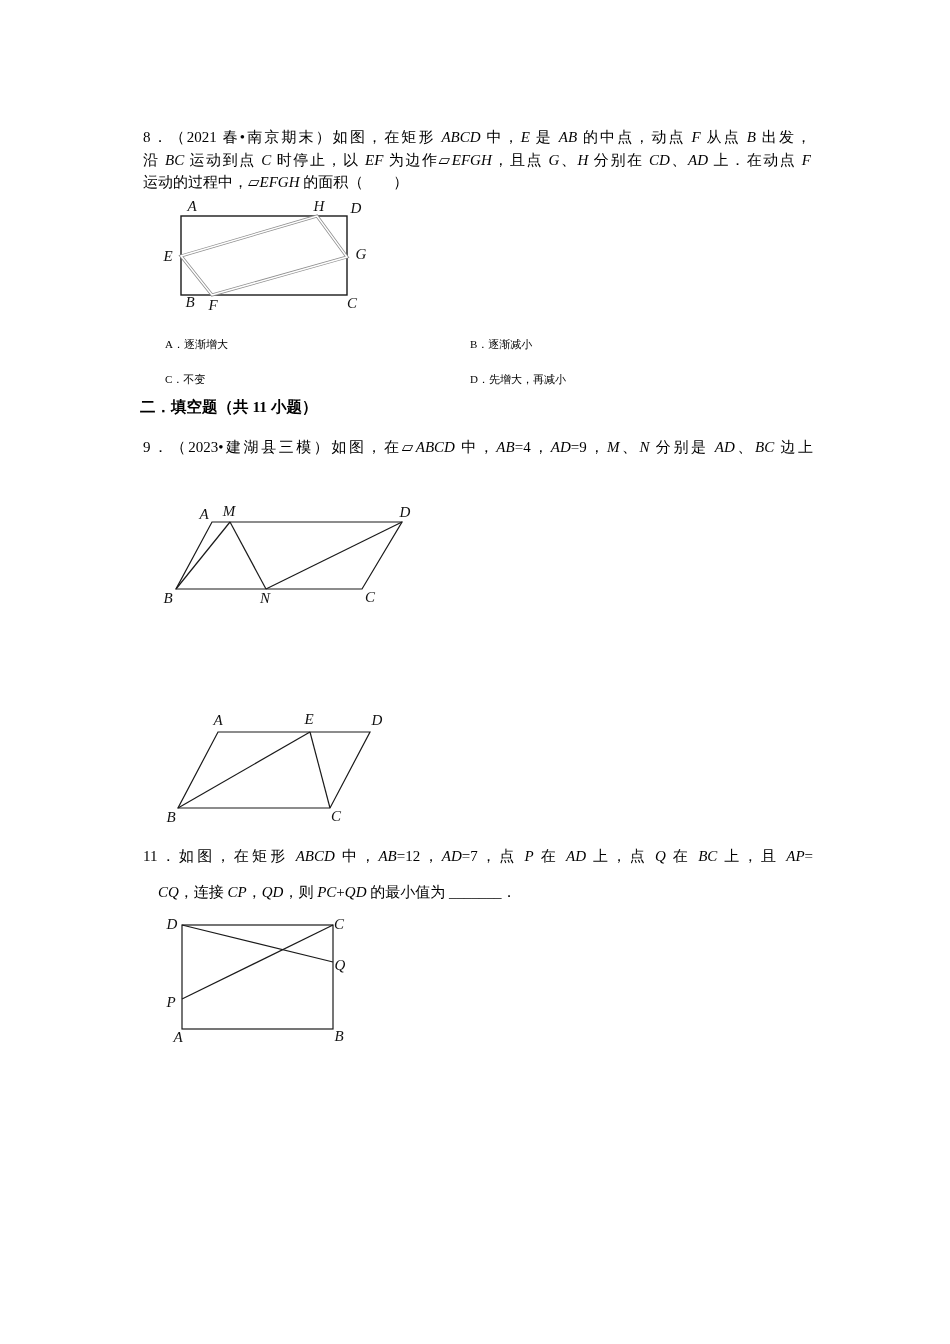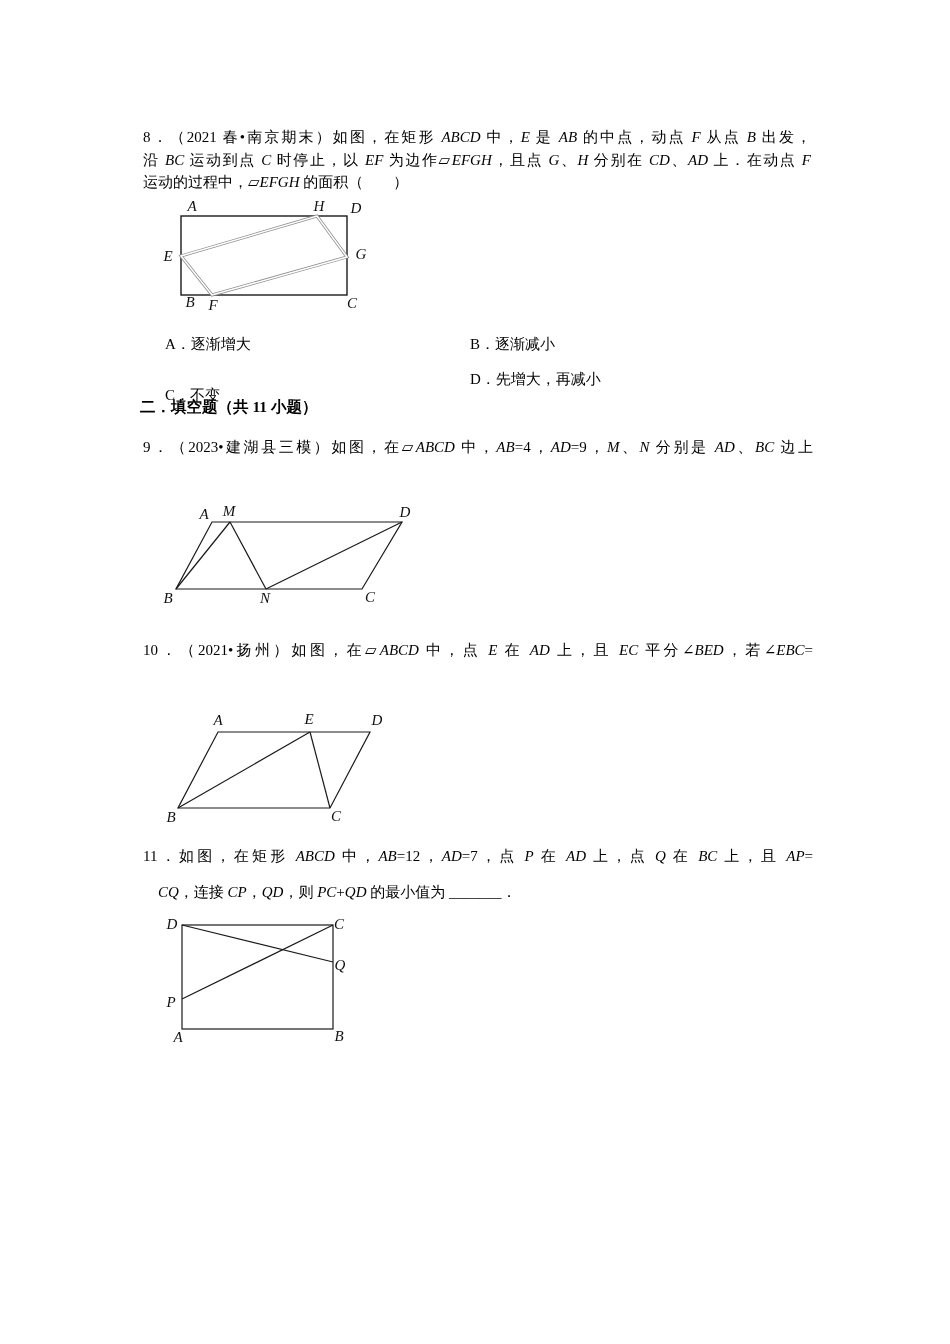--- a/index.html
+++ b/index.html
@@ -11,21 +11,21 @@
     color:#000;
     overflow:hidden;
   }
   .para { position:absolute; font-size:15px; }
   .lh-tight { line-height:22.6px; }
   .lh-wide  { line-height:36px; }
   .jline { display:block; text-align:justify; text-align-last:justify; }
   .line  { display:block; }
   .indent { padding-left:15px; }
   .var { font-style:italic; }
-  .opt { position:absolute; font-size:15px; line-height:20px; }
+  .opt { position:absolute; font-size:11px; line-height:20px; }
   .section-header { position:absolute; font-size:15.5px; font-weight:bold; }
   .fig { position:absolute; }
   .fig text {
     font-family:"Liberation Serif","DejaVu Serif",serif;
     font-size:15px; font-style:italic; fill:#111;
   }
   .edge  { fill:none; stroke:#1a1a1a; stroke-width:1.4; }
   .edge2 { fill:none; stroke:#1a1a1a; stroke-width:1.2; }
   .dbl-outer { fill:none; stroke:#8f8f8f; stroke-width:3; }
   .dbl-inner { fill:none; stroke:#ffffff; stroke-width:1.5; }
@@ -48,21 +48,21 @@
   <text x="198" y="17" text-anchor="middle">D</text>
   <text x="10" y="65" text-anchor="middle">E</text>
   <text x="203" y="63" text-anchor="middle">G</text>
   <text x="32" y="111" text-anchor="middle">B</text>
   <text x="55" y="114" text-anchor="middle">F</text>
   <text x="194" y="112" text-anchor="middle">C</text>
 </svg>
 
 <div class="opt" style="left:165px; top:334px;">A．逐渐增大</div>
 <div class="opt" style="left:470px; top:334px;">B．逐渐减小</div>
-<div class="opt" style="left:165px; top:385px;text-align:right;">C．不变</div>
+<div class="opt" style="left:165px; top:369px;text-align:right;">C．不变</div>
 <div class="opt" style="left:470px; top:369px;">D．先增大，再减小</div>
 
 <div class="section-header" style="left:140px; top:397px;">二．填空题（共 11 小题）</div>
 
 <div class="para lh-wide" style="left:143px; top:429px; width:670px;">
   <div class="jline"><span>9．（2023•建湖县三模）如图，在▱</span><span class="var">ABCD</span><span> 中，</span><span class="var">AB</span><span>=4，</span><span class="var">AD</span><span>=9，</span><span class="var">M</span><span>、</span><span class="var">N</span><span> 分别是 </span><span class="var">AD</span><span>、</span><span class="var">BC</span><span> 边上</span></div>
 </div>
 
 <svg class="fig" style="left:152px; top:502px;" width="265" height="110" viewBox="0 0 265 110">
   <polygon class="edge2" points="60,20 250,20 210,87 24,87"></polygon>
@@ -71,21 +71,20 @@
   <polyline class="edge2" points="114,87 250,20" fill="none"></polyline>
   <text x="52" y="17" text-anchor="middle">A</text>
   <text x="77" y="14" text-anchor="middle">M</text>
   <text x="253" y="15" text-anchor="middle">D</text>
   <text x="16" y="101" text-anchor="middle">B</text>
   <text x="113" y="101" text-anchor="middle">N</text>
   <text x="218" y="100" text-anchor="middle">C</text>
 </svg>
 
 <div class="para lh-wide" style="left:143px; top:632px; width:670px;">
-  <div class="jline"><span>10．（2021•扬州）如图，在▱</span><span class="var">ABCD</span><span> 中，点 </span><span class="var">E</span><span> 在 </span><span class="var">AD</span><span> 上，且 </span><span class="var">EC</span><span> 平分∠</span><span class="var">BED</span><span>，若∠</span><span class="var">EBC</span><span>=</span></div>
 </div>
 
 <svg class="fig" style="left:152px; top:705px;" width="240" height="122" viewBox="0 0 240 122">
   <polygon class="edge2" points="66,27 218,27 178,103 26,103"></polygon>
   <polyline class="edge2" points="26,103 158,27" fill="none"></polyline>
   <polyline class="edge2" points="158,27 178,103" fill="none"></polyline>
   <text x="66" y="20" text-anchor="middle">A</text>
   <text x="157" y="19" text-anchor="middle">E</text>
   <text x="225" y="20" text-anchor="middle">D</text>
   <text x="19" y="117" text-anchor="middle">B</text>

